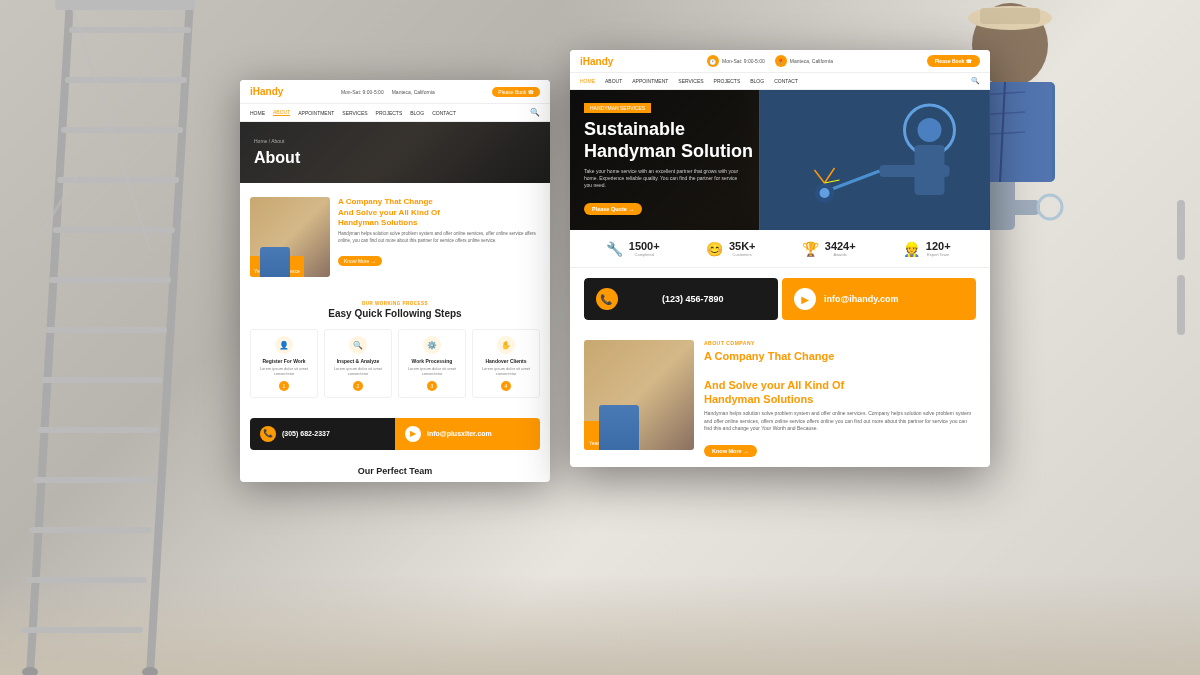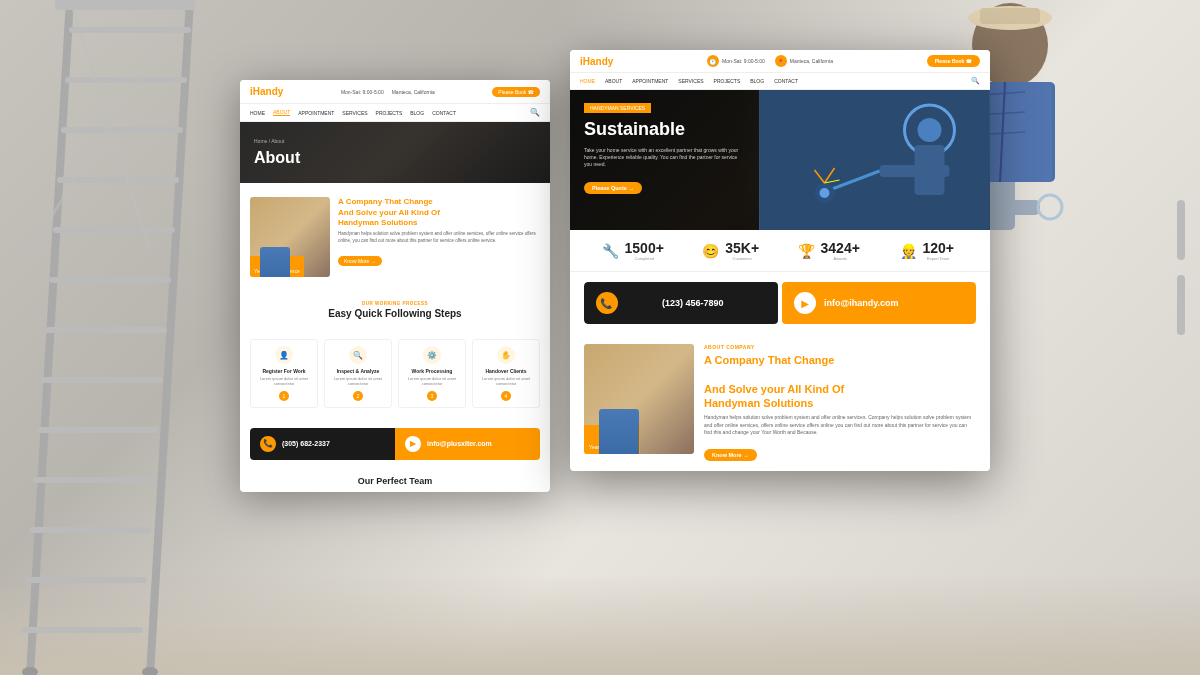--- a/index.html
+++ b/index.html
@@ -211,21 +211,21 @@
       color: #f90;
       margin-bottom: 2px;
       font-weight: 700;
       letter-spacing: 0.5px;
     }
     .ml-steps-title {
       text-align: center;
       font-size: 10px;
       font-weight: 900;
       color: #222;
-      margin-bottom: 20px;
+      margin-bottom: 10px;
     }
     .ml-steps-grid {
       display: grid;
       grid-template-columns: repeat(4, 1fr);
       gap: 6px;
       margin-bottom: 10px;
     }
     .ml-step-item {
       text-align: center;
       padding: 6px 3px;
@@ -453,21 +453,21 @@
       display: flex;
       align-items: center;
       gap: 5px;
       justify-content: center;
     }
     .mr-stat-icon {
       font-size: 14px;
       color: #888;
     }
     .mr-stat-number {
-      font-size: 14px;
+      font-size: 11px;
       font-weight: 900;
       color: #222;
     }
     .mr-stat-label {
       font-size: 4px;
       color: #999;
     }
 
     
     .mr-cta-bar {
@@ -817,20 +817,21 @@
 
           <line x1="65" y1="93" x2="55" y2="80" stroke="#f90" stroke-width="1.5"></line>
           <line x1="65" y1="93" x2="75" y2="78" stroke="#f90" stroke-width="1.5"></line>
           <line x1="65" y1="93" x2="80" y2="90" stroke="#ff0" stroke-width="1"></line>
         </svg>
       </div>
       <div class="mr-hero-content">
         <div class="mr-hero-label">HANDYMAN SERVICES</div>
         <div class="mr-hero-title">
           <span>Sustainable</span><br>
+          <span>Handyman Solution</span>
         </div>
         <div class="mr-hero-desc">Take your home service with an excellent partner that grows with your home. Experience reliable quality. You can find the partner for service you need.</div>
         <div class="mr-hero-btn">Please Quote →</div>
       </div>
     </div>
 
     <div class="mr-stats">
       <div class="mr-stat">
         <span class="mr-stat-icon">🔧</span>
         <div>

